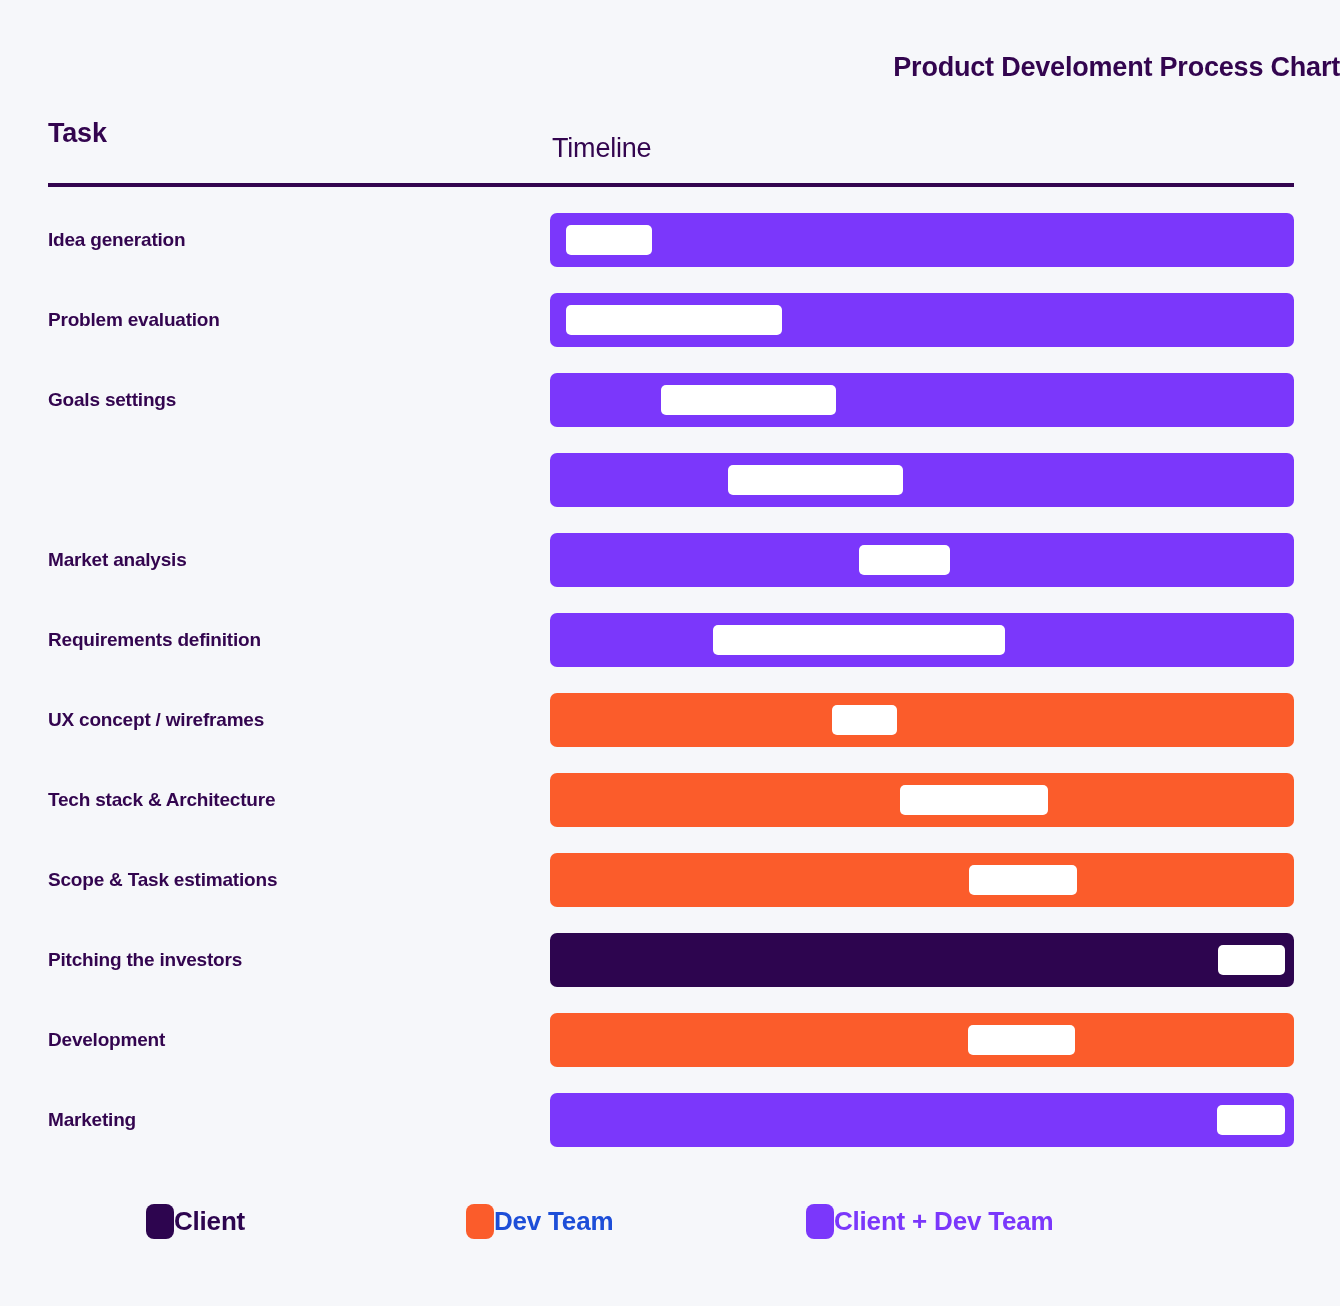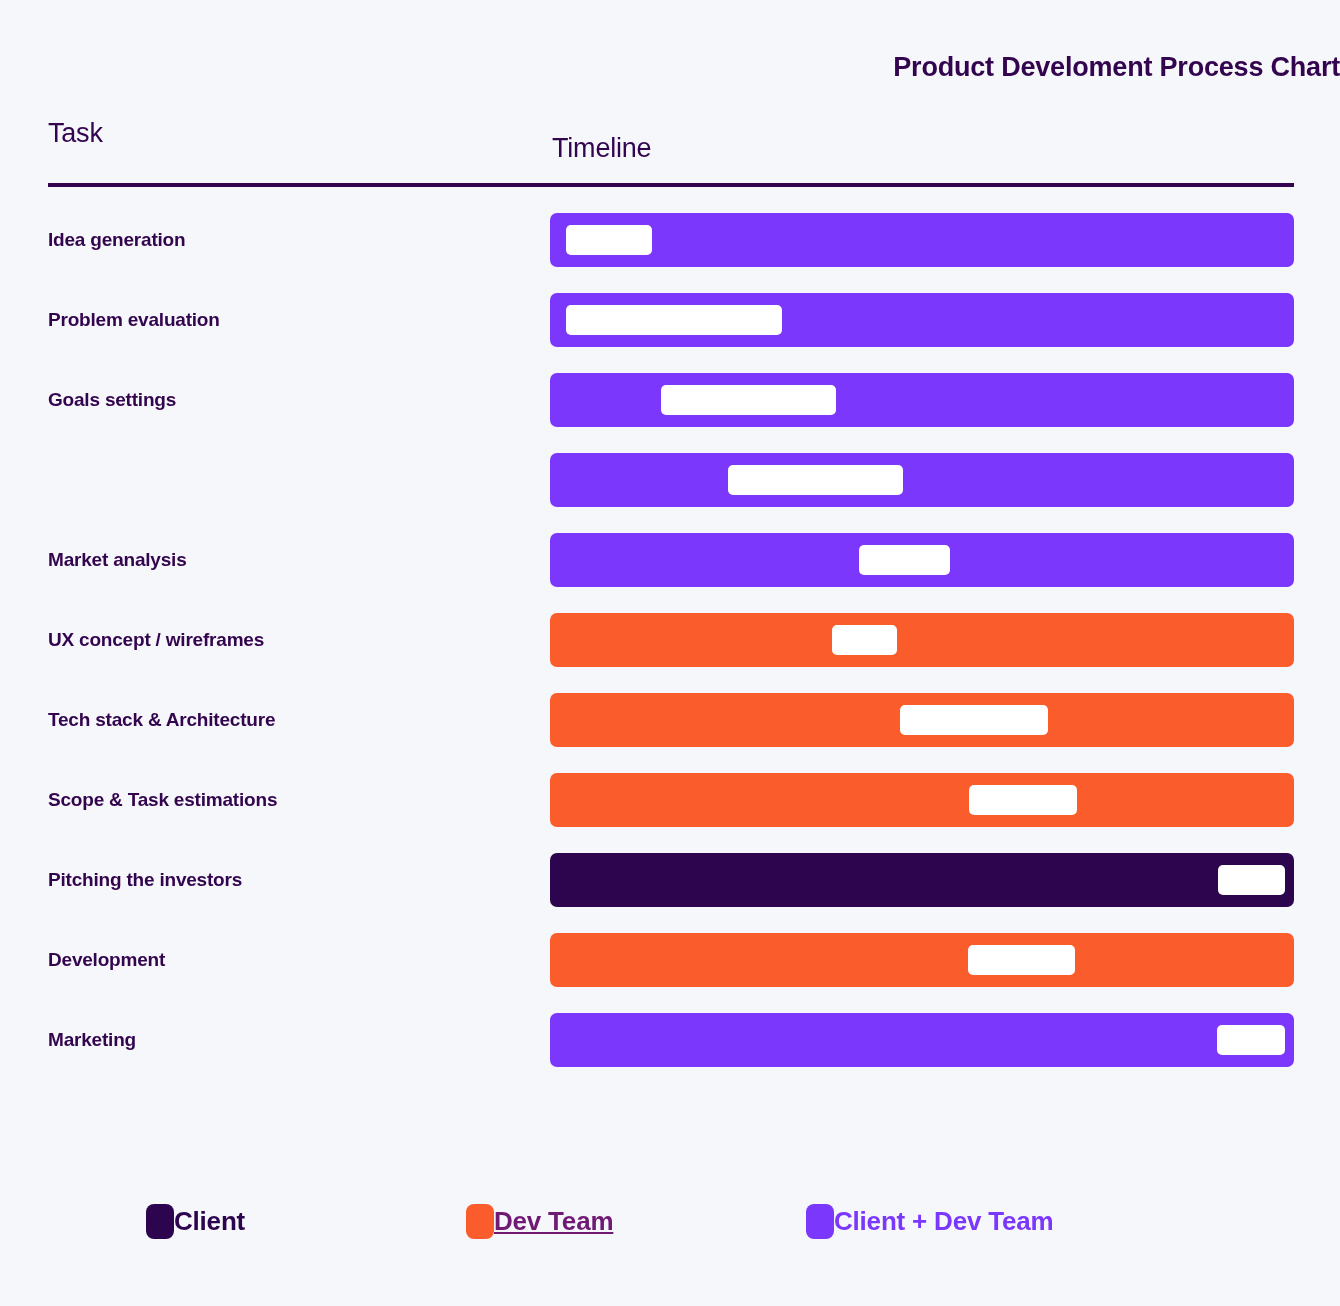--- a/index.html
+++ b/index.html
@@ -39,21 +39,21 @@
     top: 118px;
     left: 48px;
     width: 1246px;
     height: 46px;
   }
   .header-task {
     position: absolute;
     left: 0;
     top: 0;
     font-size: 27px;
-    font-weight: normal;
+    font-weight: bold;
     color: #33054f;
     letter-spacing: -0.2px;
   }
   .header-timeline {
     position: absolute;
     left: 504px;
     top: 0;
     font-size: 27px;
     font-weight: normal;
     color: #33054f;
@@ -178,20 +178,26 @@
           <div class="row-marker" style="left: 177.816px; width: 174.84px;"></div>
         </div>
       </div>
       <div class="row">
         <div class="row-label">Market analysis</div>
         <div class="row-track" style="background: rgb(123, 55, 251);">
           <div class="row-marker" style="left: 308.76px; width: 91.512px;"></div>
         </div>
       </div>
       <div class="row">
+        <div class="row-label">Requirements definition</div>
+        <div class="row-track" style="background: rgb(123, 55, 251);">
+          <div class="row-marker" style="left: 162.936px; width: 292.392px;"></div>
+        </div>
+      </div>
+      <div class="row">
         <div class="row-label">UX concept / wireframes</div>
         <div class="row-track" style="background: rgb(251, 92, 43);">
           <div class="row-marker" style="left: 281.976px; width: 64.728px;"></div>
         </div>
       </div>
       <div class="row">
         <div class="row-label">Tech stack &amp; Architecture</div>
         <div class="row-track" style="background: rgb(251, 92, 43);">
           <div class="row-marker" style="left: 349.68px; width: 148.056px;"></div>
         </div>
@@ -222,21 +228,21 @@
       </div>
     </div>
 
   <div class="legend" id="legend-container">
       <div class="legend-item legend-item-0">
         <span class="legend-swatch" style="background: rgb(45, 5, 79);"></span>
         <span class="legend-label" style="color: rgb(45, 5, 79);">Client</span>
       </div>
       <div class="legend-item legend-item-1">
         <span class="legend-swatch" style="background: rgb(251, 92, 43);"></span>
-        <span class="legend-label" style="color: #701a75; text-decoration: underline;">Dev Team</span>
+        <span class="legend-label" style="color: #1d4ed8;">Dev Team</span>
       </div>
       <div class="legend-item legend-item-2">
         <span class="legend-swatch" style="background: rgb(123, 55, 251);"></span>
         <span class="legend-label" style="color: rgb(123, 55, 251);">Client + Dev Team</span>
       </div>
     </div>
 
 </div>
 
 </body></html>

